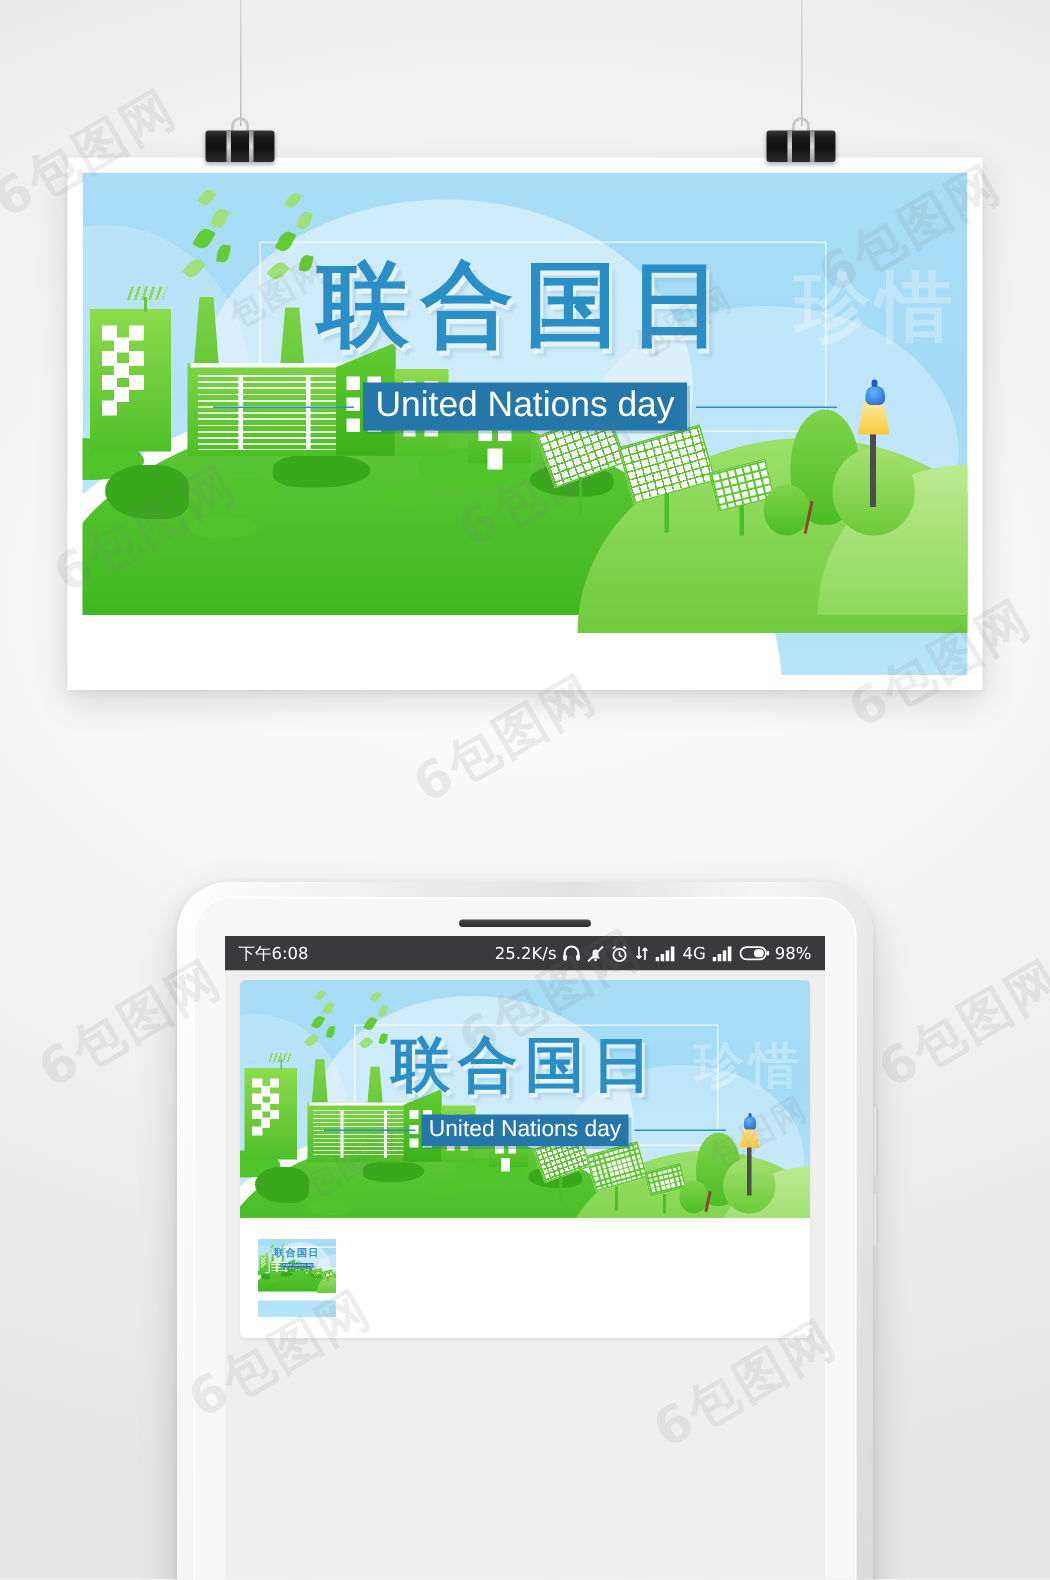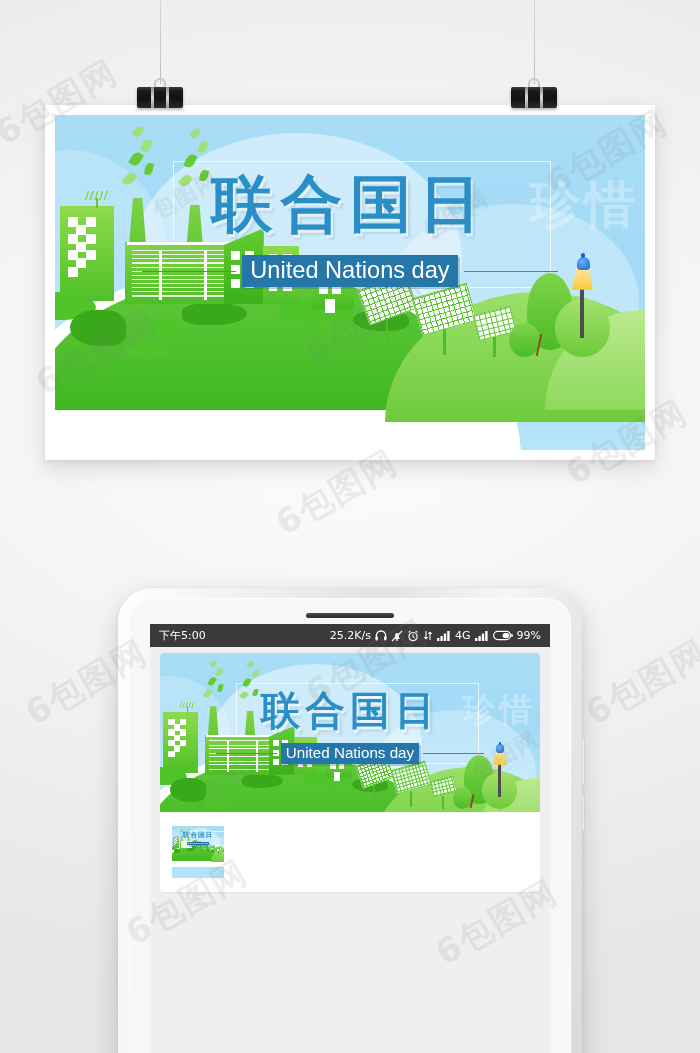--- a/index.html
+++ b/index.html
@@ -322,21 +322,21 @@
 <div id="phone">
   <div class="phone-frame"></div>
   <div class="side-btn" style="top:150px; height:46px;"></div>
   <div class="side-btn" style="top:208px; height:34px;"></div>
   <div class="phone-inner">
     <div class="speaker"></div>
 
     <div class="screen">
 
       <div class="statusbar">
-        <span>下午5:00</span>
+        <span>下午6:08</span>
         <span class="sb-right">
           <span>25.2K/s</span>
           <span class="sb-icon">
             <svg width="12" height="11" viewBox="0 0 12 11">
                 <path d="M1.4 9V5.6a4.6 4.6 0 0 1 9.2 0V9" stroke="#fff" stroke-width="1.4" fill="none"></path>
                 <rect x="0.5" y="6.4" width="2.4" height="4.1" rx="1.1" fill="#fff"></rect>
                 <rect x="9.1" y="6.4" width="2.4" height="4.1" rx="1.1" fill="#fff"></rect>
               </svg>
           </span>
           <span class="sb-icon">
@@ -376,21 +376,21 @@
                 <rect x="10.2" y="1" width="2.4" height="10" fill="#fff"></rect>
               </svg>
           </span>
           <span class="sb-icon">
             <svg width="20" height="11" viewBox="0 0 20 11">
                 <rect x="0.6" y="1.4" width="17" height="8.2" rx="4.1" stroke="#fff" stroke-width="1.2" fill="none"></rect>
                 <rect x="9.6" y="2.9" width="6.6" height="5.2" rx="2.6" fill="#fff"></rect>
                 <rect x="18.2" y="4" width="1.6" height="3" rx="0.7" fill="#fff"></rect>
               </svg>
           </span>
-          <span>99%</span>
+          <span>98%</span>
         </span>
       </div>
 
 
       <div class="content">
         <div class="card">
           <div class="card-banner">
             <div class="banner">
                 <div class="sky" style=""></div>
                 <div class="dome" style="left:49.4px;top:11.4px;width:212.8px;height:163.4px;"></div>

